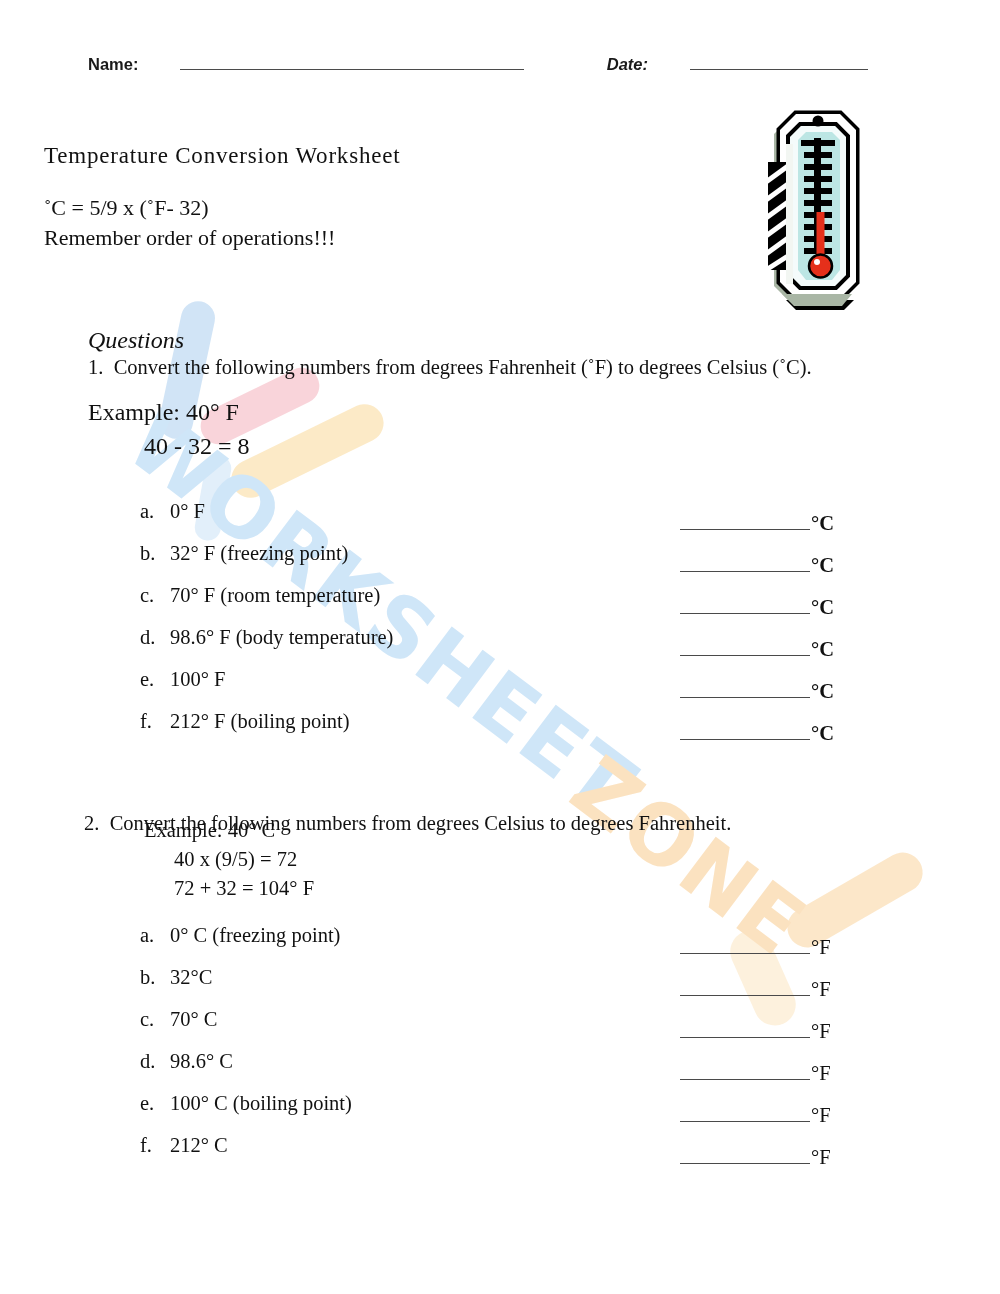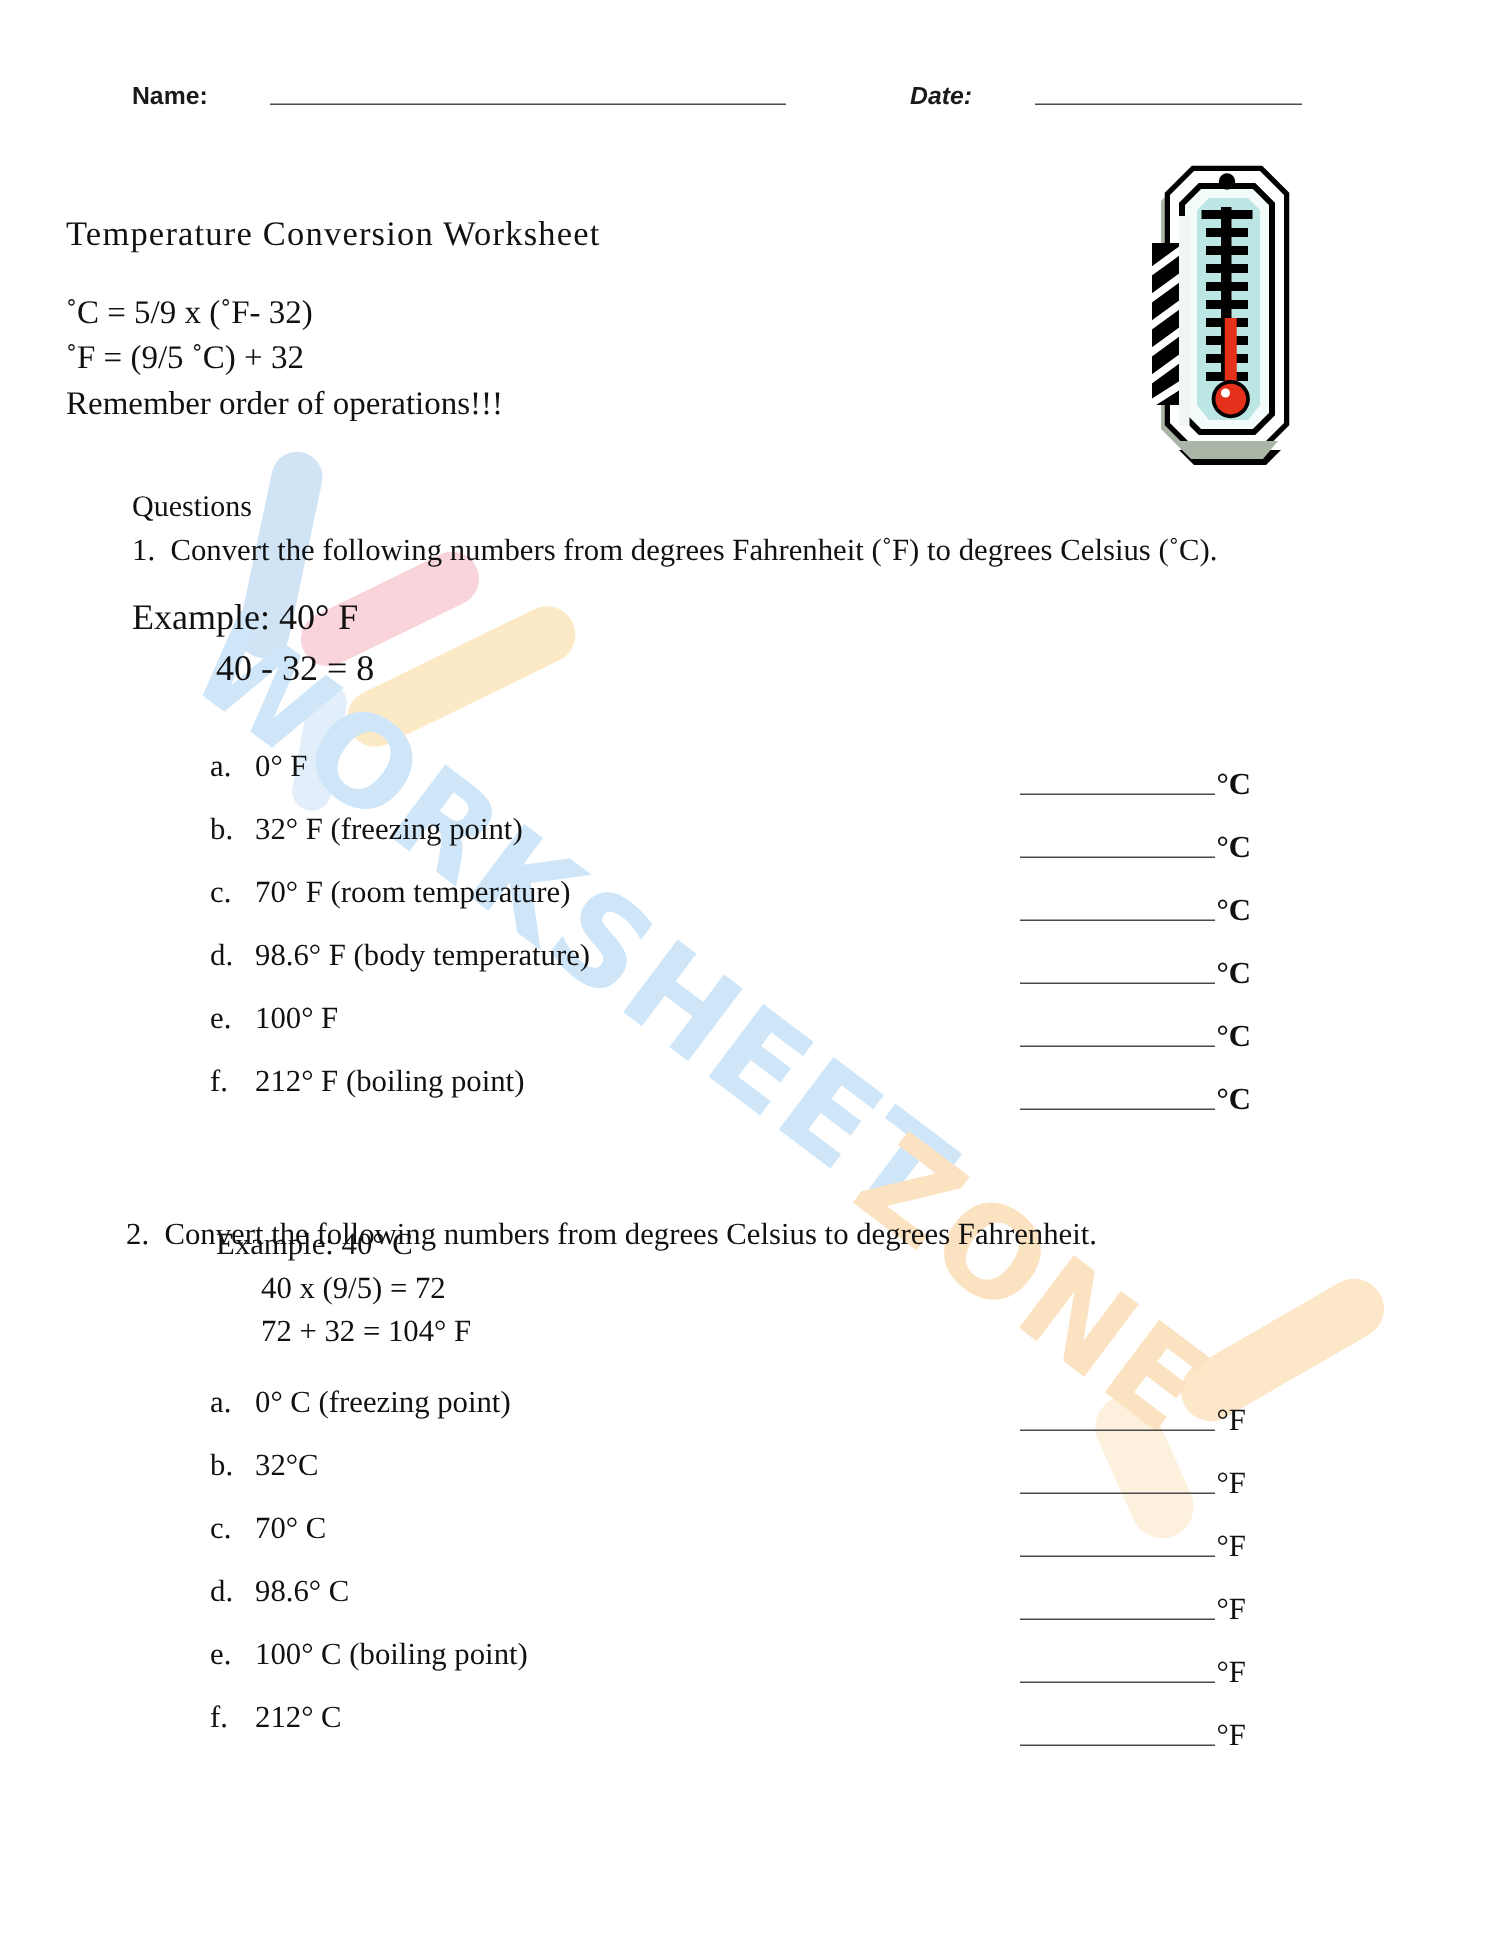--- a/index.html
+++ b/index.html
@@ -140,21 +140,22 @@
   #thermometer {
     position: absolute;
     left: 752px; top: 104px;
     width: 112px; height: 215px;
   }
 
   
   #questions-heading {
     position: absolute;
     left: 88px; top: 327px;
-    font-size: 20px;
+    font-size: 24px;
+    font-style: italic;
   }
   #q1-prompt {
     position: absolute;
     left: 88px; top: 356px;
     font-size: 20.5px;
     white-space: nowrap;
   }
   #q1-example {
     position: absolute;
     left: 88px; top: 395px;
@@ -233,21 +234,20 @@
     <span class="field-label">Name:</span>
     <span class="rule" id="name-rule"></span>
     <span class="field-label" id="date-label">Date:</span>
     <span class="rule" id="date-rule"></span>
   </div>
 
   <div id="title-block">
     <h1 id="doc-title">Temperature Conversion Worksheet</h1>
     <div id="formulas">
       <div>˚C = 5/9 x (˚F- 32)</div>
-      <div>˚F = (9/5 ˚C) + 32</div>
       <div>Remember order of operations!!!</div>
     </div>
   </div>
 
   <div id="thermometer">
     <svg viewBox="0 0 112 215" width="112" height="215" xmlns="http://www.w3.org/2000/svg">
 
       <polygon points="22,30 38,14 82,14 98,30 98,182 82,198 38,198 22,182" fill="#a9b6a5"></polygon>
 
       <rect x="92" y="44" width="12" height="118" fill="#000000"></rect>

